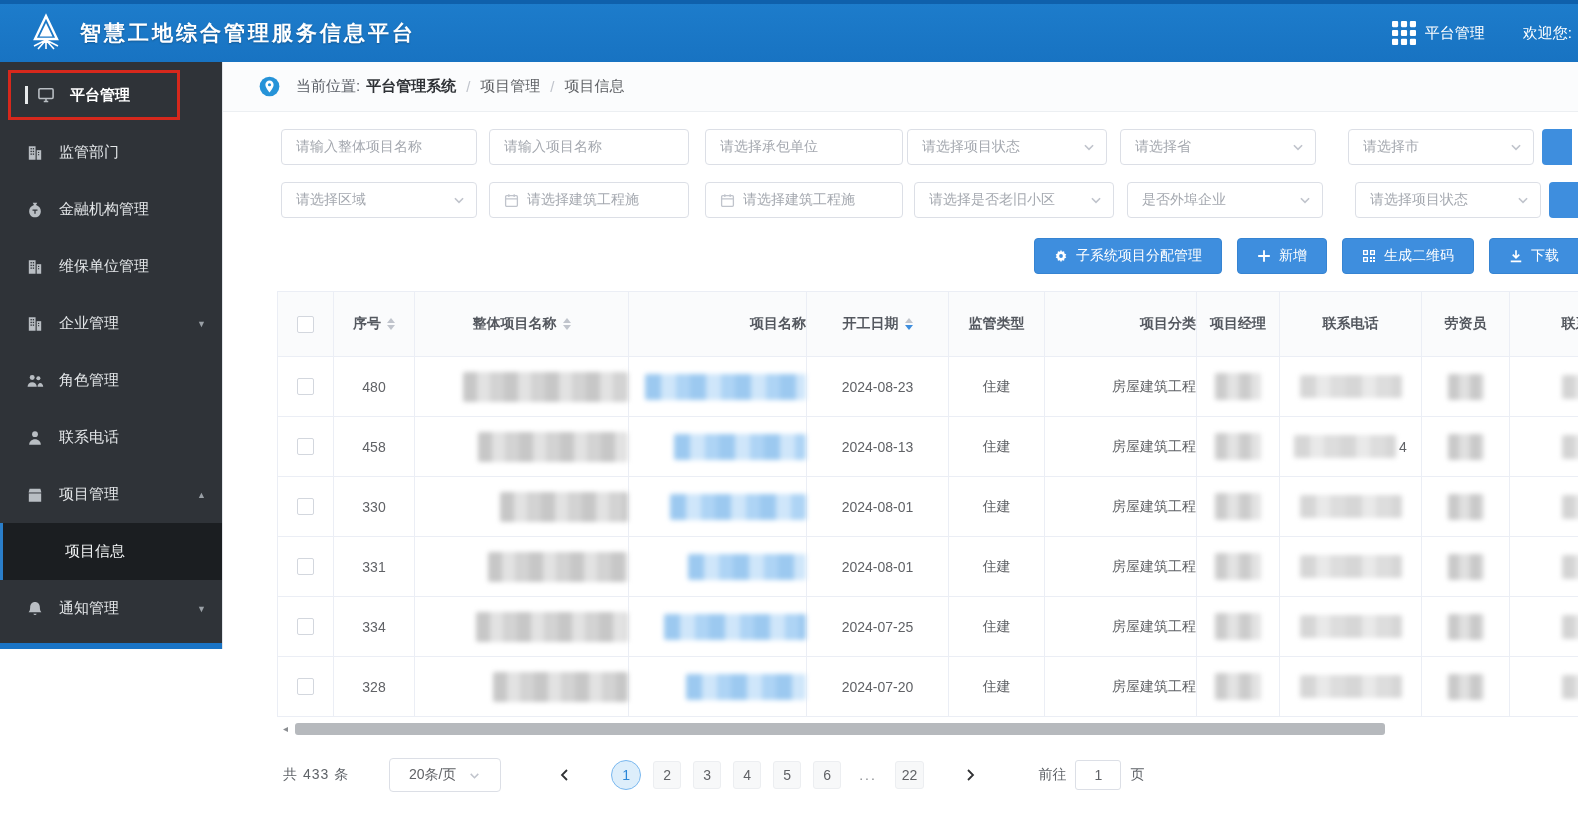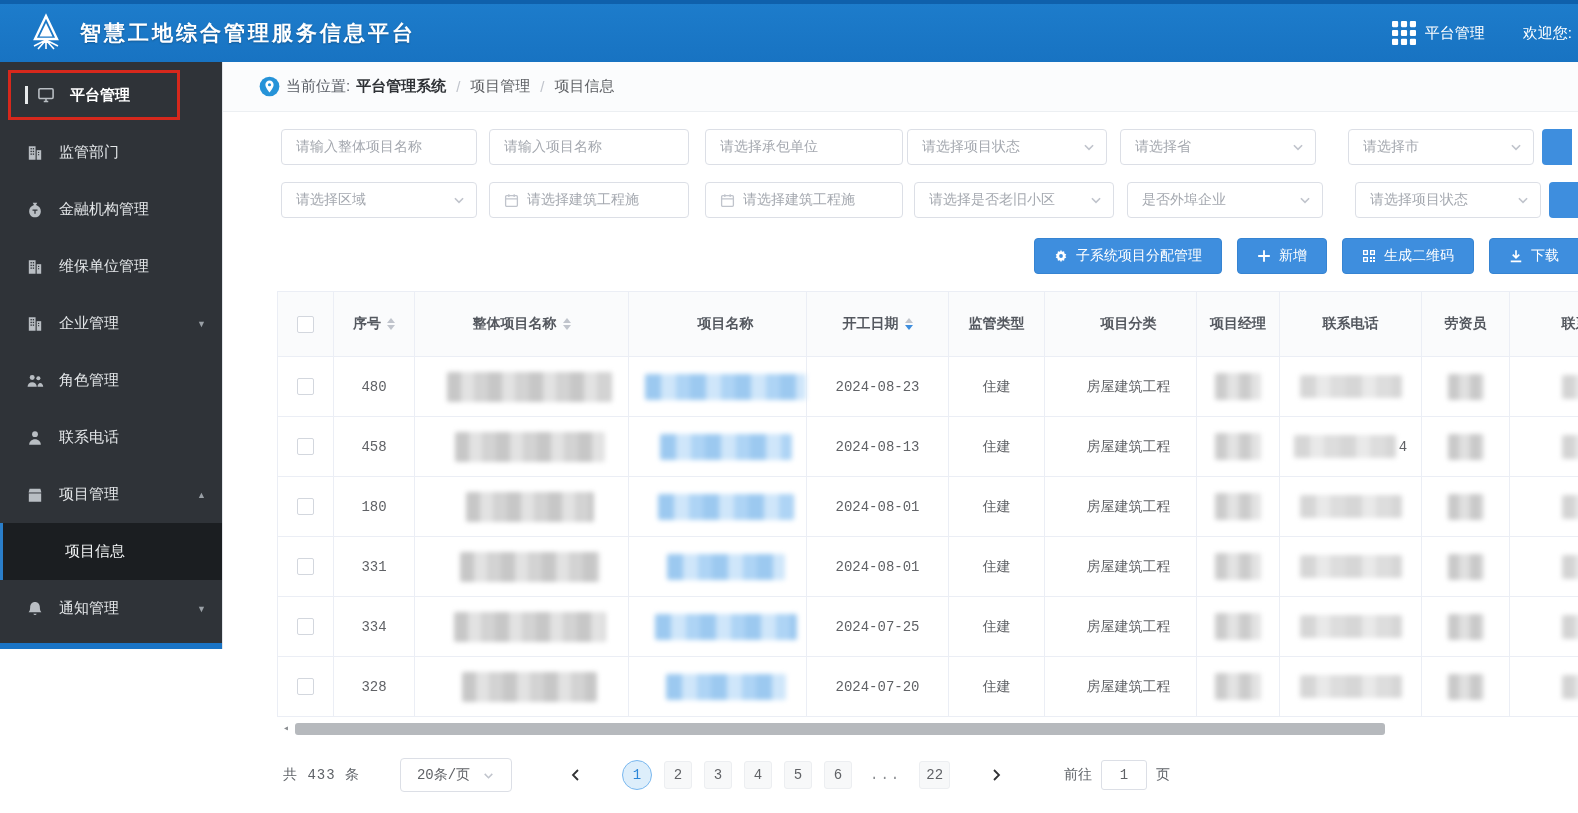--- a/index.html
+++ b/index.html
@@ -30,26 +30,26 @@
   .prebar{width:3px;height:18px;background:#e8eaec;margin-right:9px;flex:0 0 auto;}
   .side-sub{height:57px;display:flex;align-items:center;padding-left:62px;box-sizing:border-box;
     background:#1b1e21;border-left:3px solid #2a7ec9;color:#f2f4f5;font-size:15px;cursor:pointer;}
   .side-strip{position:absolute;left:0;bottom:0;width:100%;height:6px;background:#1a74c5;}
 
   
   .main{position:absolute;left:222px;top:62px;right:0;bottom:0;background:#fff;border-left:1px solid #e2e5e9;box-sizing:border-box;}
   .breadcrumb-bar{height:49px;display:flex;align-items:center;background:#fbfcfd;
     border-bottom:1px solid #eceff2;padding-left:36px;font-size:15px;color:#5a5e66;}
   .breadcrumb-bar .icn svg{width:21px;height:21px;display:block;}
-  .bc-prefix{margin-left:6px;}
+  .bc-prefix{margin-left:16px;}
   .bc-root{font-weight:700;color:#2f3236;margin-left:6px;}
   .bc-sep{color:#c0c4cc;margin:0 10px;}
   .bc-item{color:#606266;}
 
-  .content{padding:17px 0 0 54px;position:relative;font-family:Liberation Mono, monospace;}
+  .content{padding:17px 0 0 54px;position:relative;}
 
   
   .frow{display:flex;align-items:center;height:36px;margin:0 0 17px 4px;}
   .fbox{height:36px;box-sizing:border-box;border:1px solid #dcdfe6;border-radius:4px;background:#fff;
     display:flex;align-items:center;padding:0 10px 0 14px;color:#a4a8af;font-size:14px;flex:0 0 auto;}
   .fbox .ph{flex:1;white-space:nowrap;overflow:hidden;}
   .fbox .chev svg{width:14px;height:14px;display:block;}
   .fbox .cal{margin-right:8px;display:flex;}
   .fbox .cal svg{width:15px;height:15px;}
   .sliver{width:30px;height:36px;background:#3e8ede;border-radius:4px 0 0 4px;flex:0 0 auto;}
@@ -63,21 +63,21 @@
   .btn .icn svg{width:14px;height:14px;}
   .btn.clipped{margin-right:-16px;padding-right:34px;}
 
   
   .table{width:1302px;overflow:hidden;border:1px solid #ebeef5;border-bottom:none;box-sizing:border-box;}
   .trow{display:flex;width:1392px;border-bottom:1px solid #ebeef5;background:#fff;}
   .th,.td{box-sizing:border-box;border-right:1px solid #ebeef5;display:flex;align-items:center;
     justify-content:center;font-size:14px;flex:0 0 auto;}
   .th{height:64px;background:#fafbfc;color:#54585f;font-weight:700;}
   .td{height:59px;color:#606266;}
-  .th.left,.td.left{justify-content:center;padding-left:16px;}
+  .th.left,.td.left{justify-content:flex-end;padding-left:16px;}
   .cb{width:15px;height:15px;border:1px solid #d3d7de;border-radius:2px;background:#fff;display:inline-block;cursor:pointer;}
   .sorts{display:inline-flex;flex-direction:column;margin-left:6px;gap:2px;}
   .caret{width:0;height:0;border-left:4px solid transparent;border-right:4px solid transparent;display:block;}
   .caret.up{border-bottom:5px solid #c0c4cc;}
   .caret.down{border-top:5px solid #c0c4cc;}
   .caret.on{border-top-color:#3e8ede;border-bottom-color:#3e8ede;}
 
   .bl{filter:blur(2.5px);border-radius:2px;}
   .bl-gray{height:30px;background:repeating-linear-gradient(90deg,#c7c7c7 0 14px,#e2e2e2 14px 27px,#d3d3d3 27px 41px);}
   .bl-blue{height:26px;background:repeating-linear-gradient(90deg,#9cc9f0 0 16px,#cfe6fa 16px 31px,#aed4f5 31px 45px);}
@@ -555,21 +555,21 @@
                 <div class="bl bl-lab"></div>
               </div>
               <div class="td" style="width: 160px;">
                 <div class="bl bl-last"></div>
               </div>
             </div>
             <div class="trow">
               <div class="td" style="width: 56px;">
                 <span class="cb"></span>
               </div>
-              <div class="td" style="width: 81px;">180</div>
+              <div class="td" style="width: 81px;">330</div>
               <div class="td left" style="width: 214px;">
                 <div class="bl bl-gray"></div>
               </div>
               <div class="td left" style="width: 178px;">
                 <div class="bl bl-blue"></div>
               </div>
               <div class="td" style="width: 142px;">2024-08-01</div>
               <div class="td" style="width: 96px;">住建</div>
               <div class="td left" style="width: 152px;">房屋建筑工程</div>
               <div class="td" style="width: 83px;">

